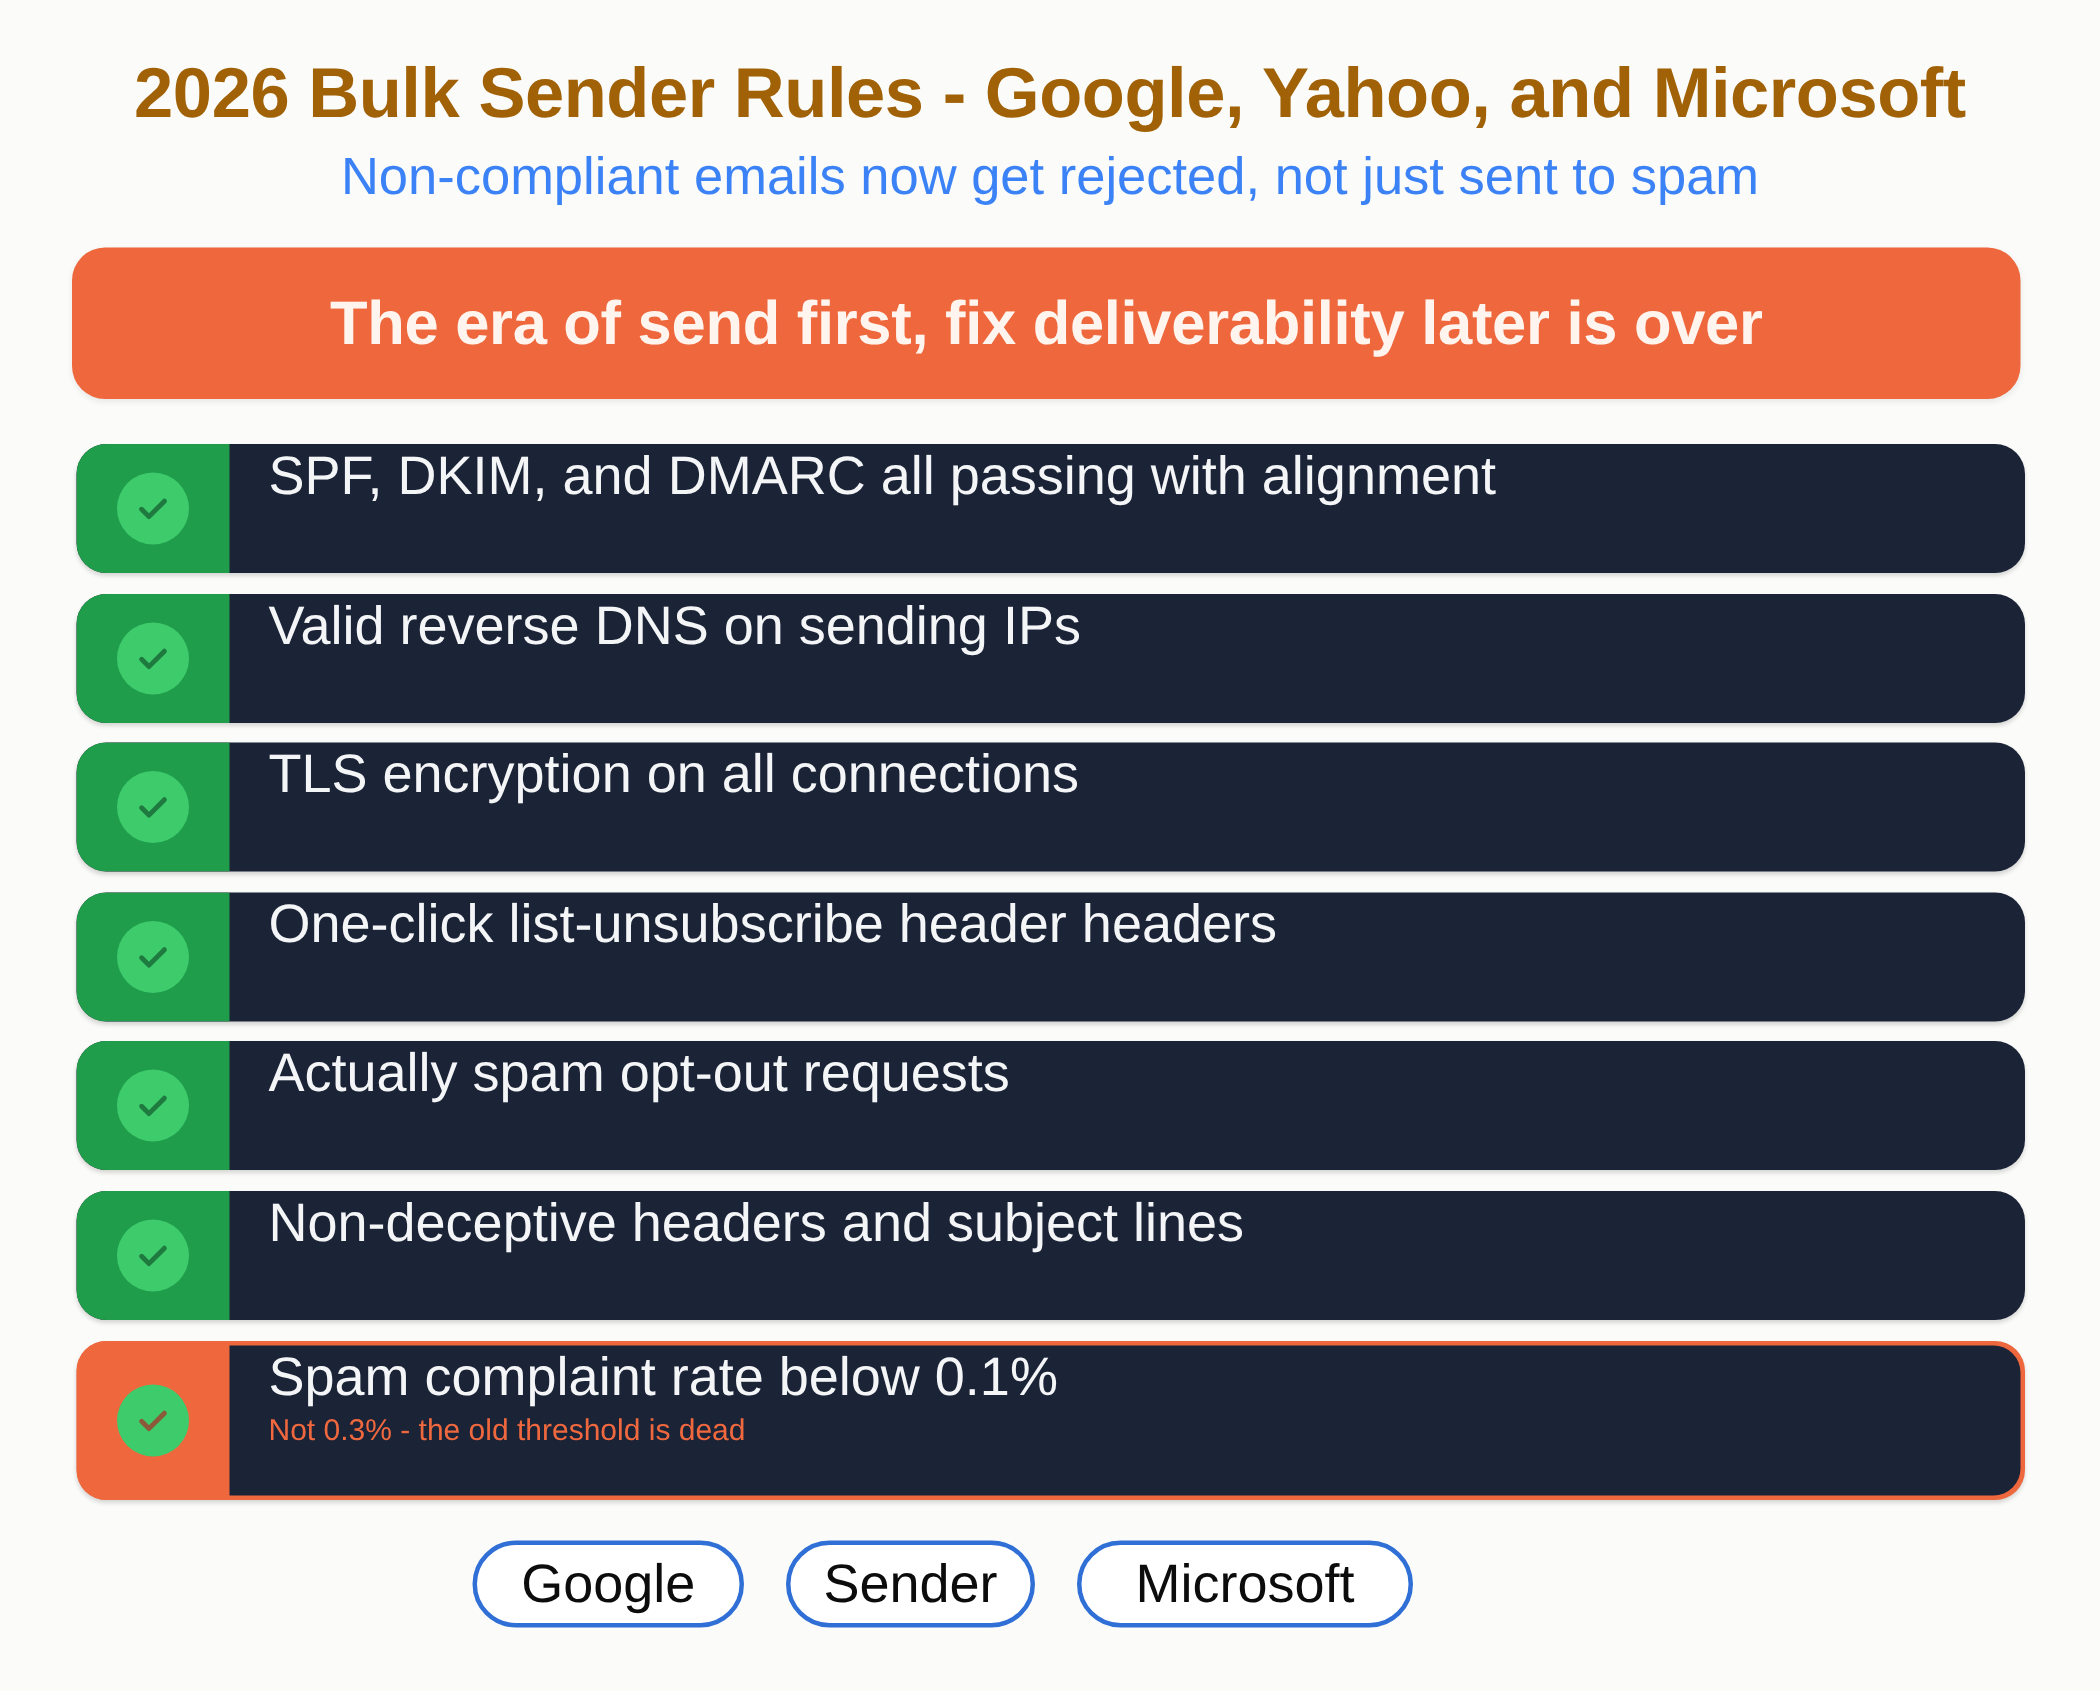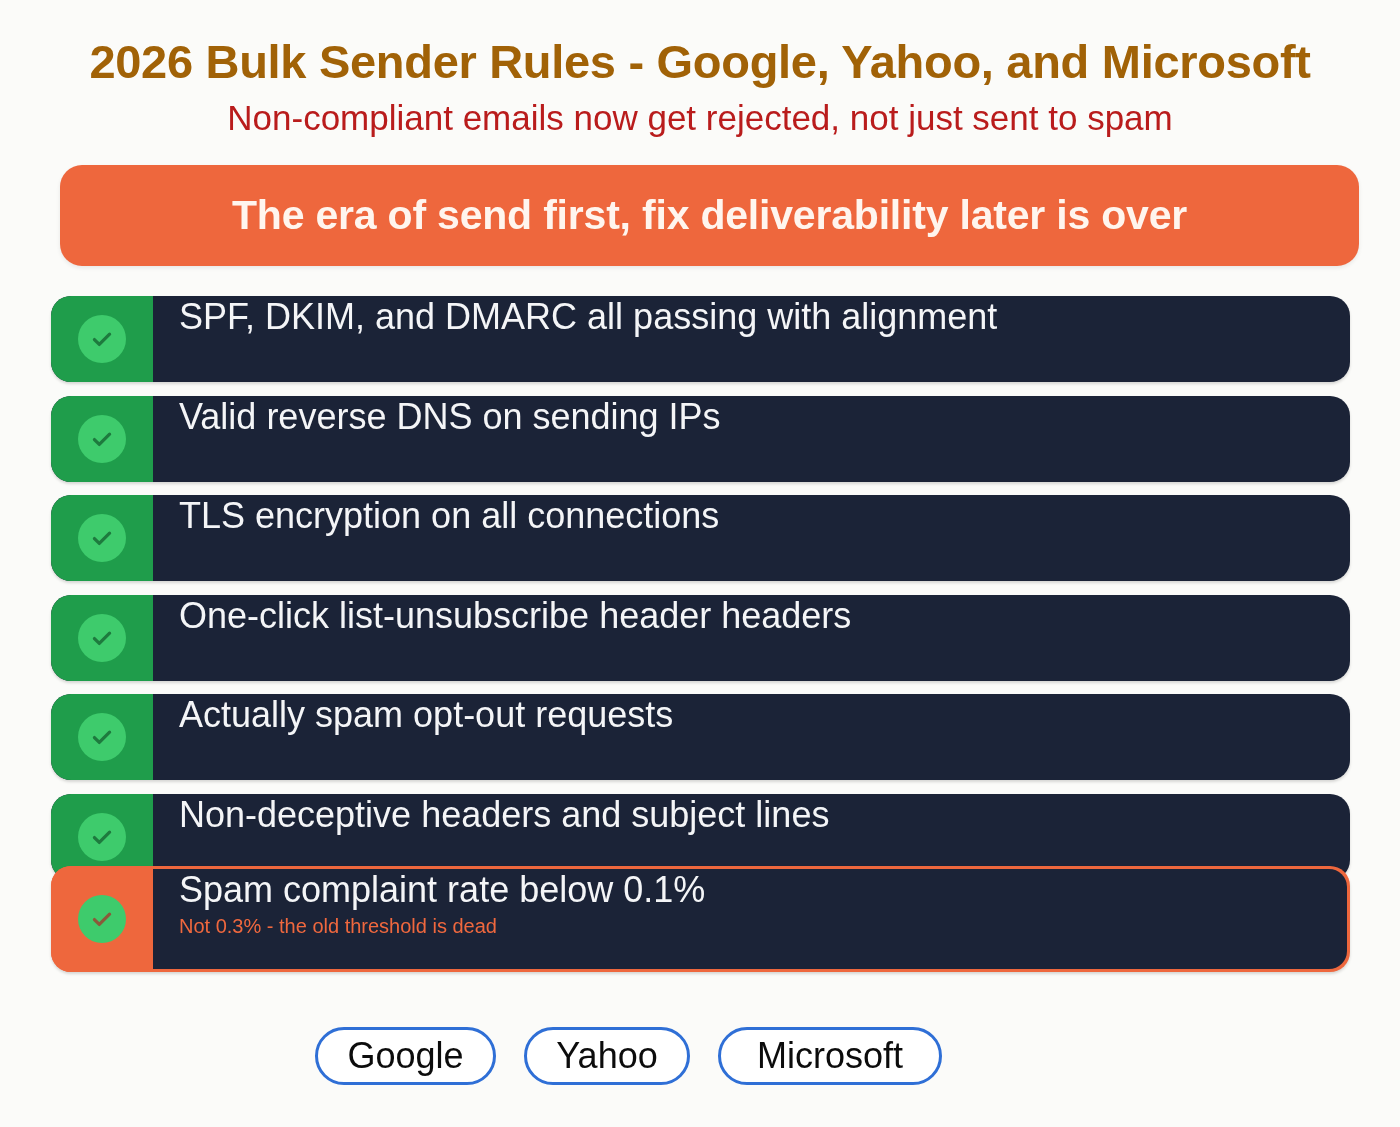--- a/index.html
+++ b/index.html
@@ -9,24 +9,24 @@
     font-family: "Liberation Sans", "DejaVu Sans", sans-serif;
     position: relative; overflow: hidden;
   }
   .title {
     position: absolute; left: 0; top: 34px; width: 1400px;
     text-align: center; font-weight: 700; font-size: 47px;
     color: #a16207; letter-spacing: -0.3px;
   }
   .subtitle {
     position: absolute; left: 0; top: 98px; width: 1400px;
-    text-align: center; font-size: 35px; color: #b91c1c;
+    text-align: center; font-size: 35px; color: #3b82f6;
   }
   .banner {
-    position: absolute; left: 60px; top: 165px; width: 1299px; height: 101px;
+    position: absolute; left: 48px; top: 165px; width: 1299px; height: 101px;
     background: #ee673d; border-radius: 22px;
     display: flex; align-items: center; justify-content: center;
     box-shadow: 0 2px 4px rgba(0,0,0,0.08);
   }
   .banner span {
     color: #fff5ee; font-weight: 700; font-size: 41px; letter-spacing: -0.2px;
   }
   .rule {
     position: absolute; left: 51px; width: 1299px; height: 86px;
     border-radius: 20px; overflow: hidden;
@@ -145,31 +145,31 @@
         <svg width="26" height="26" viewBox="0 0 24 24">
           <path d="M5 12.5l4.5 4.5L19 7.5" fill="none" stroke="#1e7a3e" stroke-width="3" stroke-linecap="round" stroke-linejoin="round"></path>
         </svg>
       </div>
     </div>
   <div class="text">
       <span class="label">Non-deceptive headers and subject lines</span>
     </div>
 </div>
 
-<div class="rule warn" style="top:866px">
+<div class="rule warn" style="top:894px">
   <div class="left">
       <div class="check">
         <svg width="26" height="26" viewBox="0 0 24 24">
           <path d="M5 12.5l4.5 4.5L19 7.5" fill="none" stroke="#8a5a3a" stroke-width="3" stroke-linecap="round" stroke-linejoin="round"></path>
         </svg>
       </div>
     </div>
   <div class="text">
     <span class="label">Spam complaint rate below 0.1%</span>
     <span class="note">Not 0.3% - the old threshold is dead</span>
   </div>
 </div>
 
 <div class="providers">
   <div class="pill" style="width:181px">Google</div>
-  <div class="pill" style="width:166px">Yahoo</div>
+  <div class="pill" style="width:166px">Sender</div>
   <div class="pill" style="width:224px">Microsoft</div>
 </div>
 
 </body></html>

